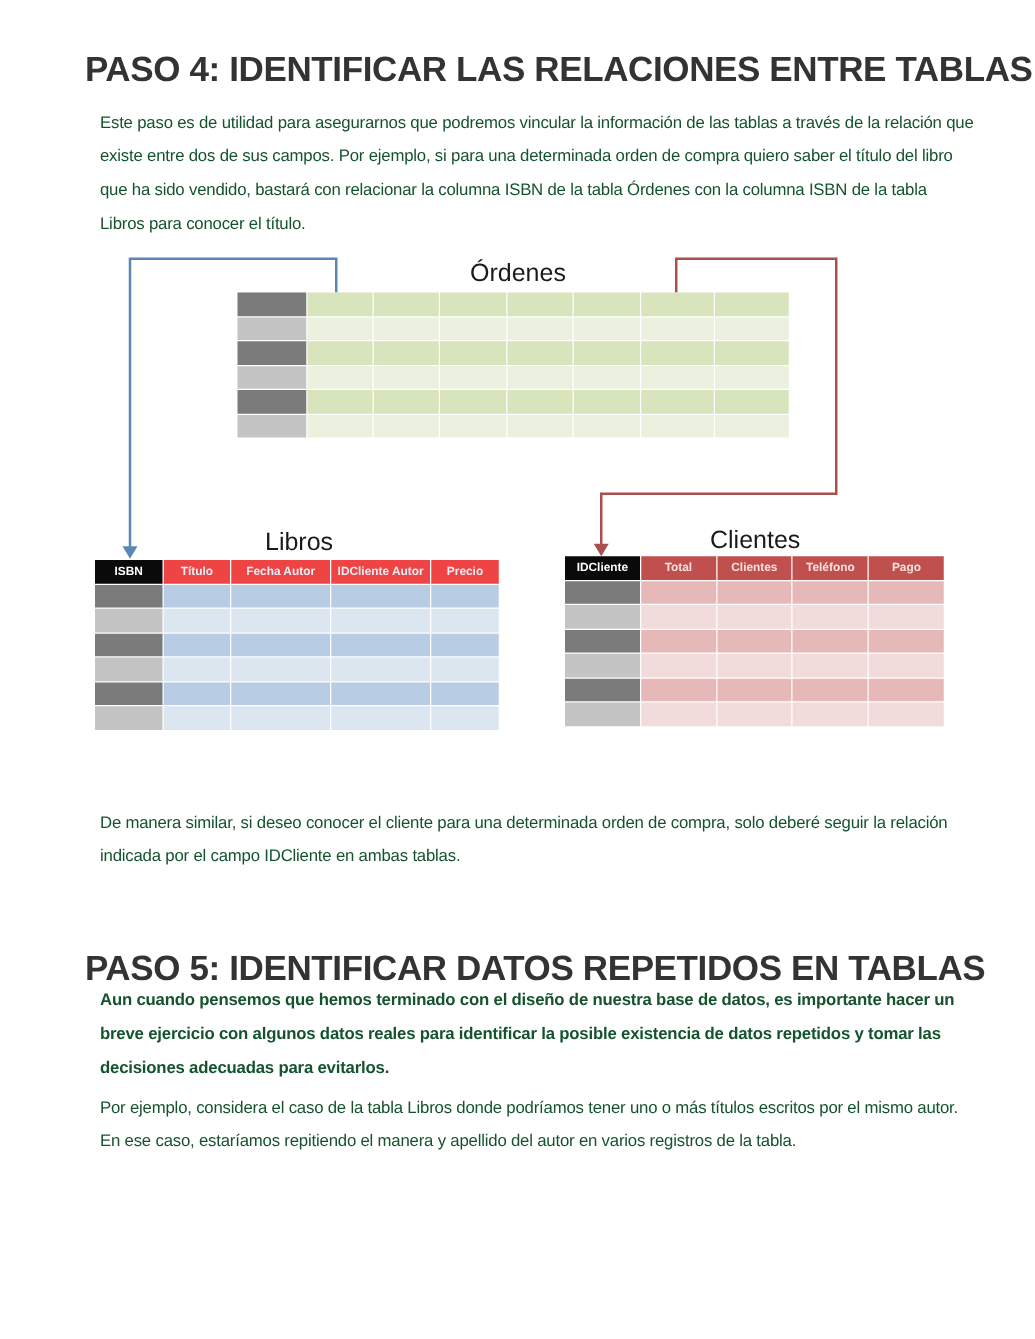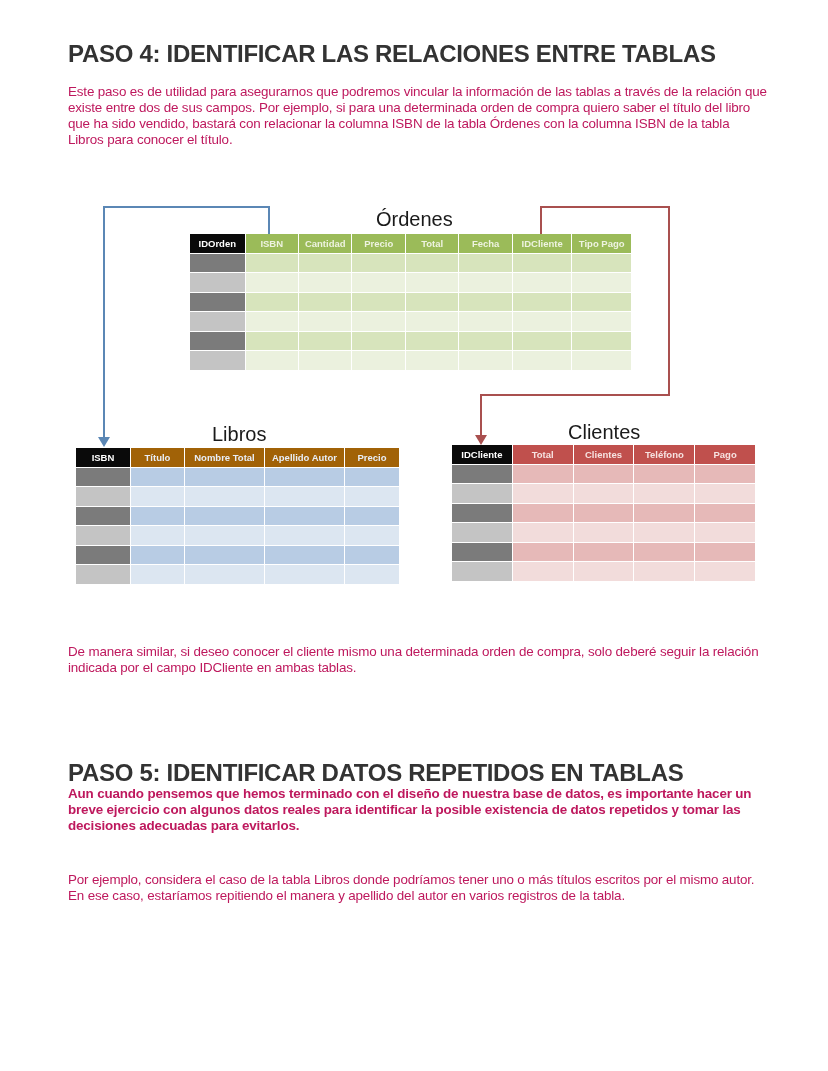--- a/index.html
+++ b/index.html
@@ -1,34 +1,34 @@
 <!DOCTYPE html>
 <html><head>
 <meta charset="utf-8">
 <style>
   html, body { margin: 0; padding: 0; background: #ffffff; }
   body { width: 828px; height: 1071px; position: relative; overflow: hidden;
          font-family: "Liberation Sans", sans-serif; color: #3a3a3a; }
-  .h2 { position: absolute; left: 68px; margin: 0; font-size: 24px; font-weight: bold;
+  .h2 { position: absolute; left: 68px; margin: 0; font-size: 28px; font-weight: bold;
         color: #333333; letter-spacing: -0.3px; font-family: "Liberation Sans", sans-serif; }
-  .para { position: absolute; left: 68px; width: 700px; margin: 0; font-size: 13.4px;
-          line-height: 16px; color: #be185d; letter-spacing: -0.15px; }
+  .para { position: absolute; left: 80px; width: 700px; margin: 0; font-size: 13.4px;
+          line-height: 27px; color: #14532d; letter-spacing: -0.15px; }
   .diagram { position: absolute; left: 0; top: 0; width: 828px; height: 620px; }
   .tbl { position: absolute; border-collapse: separate; border-spacing: 1.5px; }
   .tbl td, .tbl th { padding: 0; height: 18.5px; font-size: 9.5px; font-weight: bold;
                      text-align: center; color: #f0f0f0; font-family: "Liberation Sans", sans-serif; white-space: nowrap; }
   .tbl th.key { background: #0a0a0a; color: #ffffff; }
   .tbl td.kd { background: #7b7b7b; }
   .tbl td.kl { background: #c4c4c4; }
   
   .g th { background: #9bbb59; color: #eef3e0; }
   .g td.d { background: #d7e4bc; }
   .g td.l { background: #ebf1de; }
   
-  .b th { background: #a16207; color: #e8eef7; }
+  .b th { background: #ef4444; color: #e8eef7; }
   .b td.d { background: #b8cce4; }
   .b td.l { background: #dce6f1; }
   
   .r th { background: #c0504d; color: #f6e2e1; }
   .r td.d { background: #e6b9b8; }
   .r td.l { background: #f2dcdb; }
   .tbl-title { position: absolute; font-size: 20px; color: #1a1a1a; font-family: "Liberation Sans", sans-serif; }
   svg.lines { position: absolute; left: 0; top: 0; }
 </style>
 </head>
@@ -53,30 +53,20 @@
         <col style="width:54px">
         <col style="width:52px">
         <col style="width:52px">
         <col style="width:52px">
         <col style="width:52px">
         <col style="width:52px">
         <col style="width:58px">
         <col style="width:58px">
       </colgroup>
     <tbody>
-        <tr>
-      <th class="key">IDOrden</th>
-      <th>ISBN</th>
-      <th>Cantidad</th>
-      <th>Precio</th>
-      <th>Total</th>
-      <th>Fecha</th>
-      <th>IDCliente</th>
-      <th>Tipo Pago</th>
-    </tr>
     <tr>
           <td class="kd"></td>
           <td class="d"></td>
           <td class="d"></td>
           <td class="d"></td>
           <td class="d"></td>
           <td class="d"></td>
           <td class="d"></td>
           <td class="d"></td>
         </tr>
@@ -139,22 +129,22 @@
         <col style="width:54px">
         <col style="width:53px">
         <col style="width:79px">
         <col style="width:79px">
         <col style="width:54px">
       </colgroup>
     <tbody>
         <tr>
       <th class="key">ISBN</th>
       <th>Título</th>
-      <th>Nombre Total</th>
-      <th>Apellido Autor</th>
+      <th>Fecha Autor</th>
+      <th>IDCliente Autor</th>
       <th>Precio</th>
     </tr>
     <tr>
           <td class="kd"></td>
           <td class="d"></td>
           <td class="d"></td>
           <td class="d"></td>
           <td class="d"></td>
         </tr>
     <tr>
@@ -251,17 +241,17 @@
           <td class="kl"></td>
           <td class="l"></td>
           <td class="l"></td>
           <td class="l"></td>
           <td class="l"></td>
         </tr>
   </tbody>
     </table>
 </div>
 
-<p class="para" style="top:644px;">De manera similar, si deseo conocer el cliente mismo una determinada orden de compra, solo deberé seguir la relación indicada por el campo IDCliente en ambas tablas.</p>
+<p class="para" style="top:644px;">De manera similar, si deseo conocer el cliente para una determinada orden de compra, solo deberé seguir la relación indicada por el campo IDCliente en ambas tablas.</p>
 
 <h2 class="h2" style="top:759px;">PASO 5: IDENTIFICAR DATOS REPETIDOS EN TABLAS</h2>
 <p class="para" style="top:786px;font-weight:bold;">Aun cuando pensemos que hemos terminado con el diseño de nuestra base de datos, es importante hacer un breve ejercicio con algunos datos reales para identificar la posible existencia de datos repetidos y tomar las decisiones adecuadas para evitarlos.</p>
 <p class="para" style="top:872px;">Por ejemplo, considera el caso de la tabla Libros donde podríamos tener uno o más títulos escritos por el mismo autor. En ese caso, estaríamos repitiendo el manera y apellido del autor en varios registros de la tabla.</p>
 
 </body></html>

